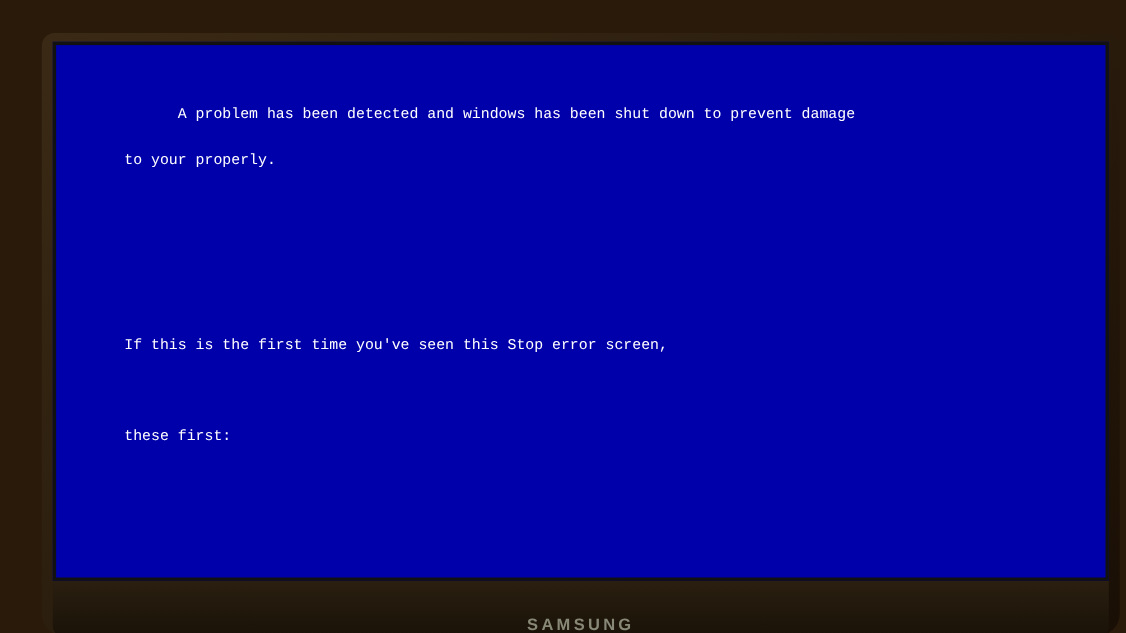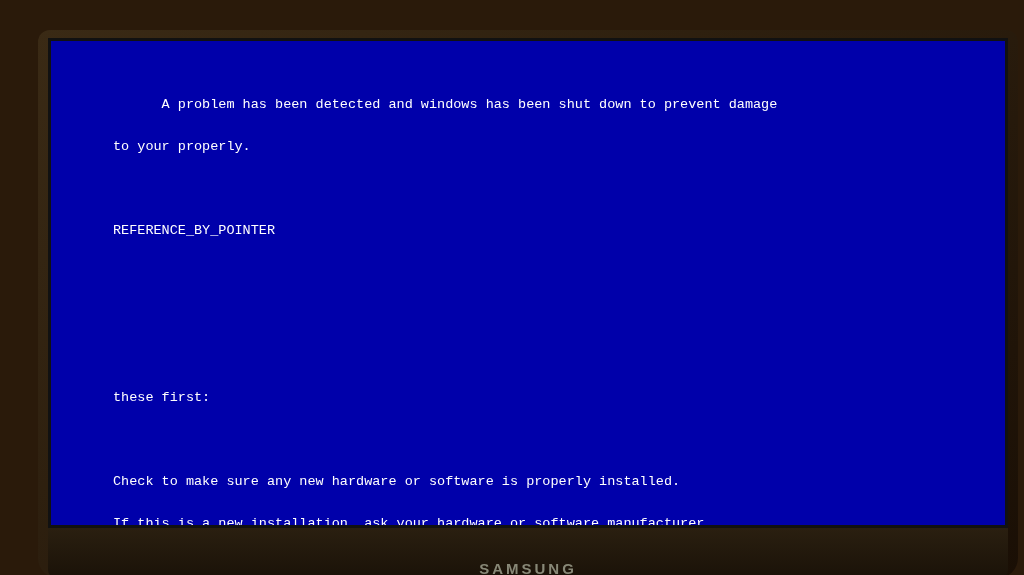--- a/index.html
+++ b/index.html
@@ -74,28 +74,28 @@
   </style>
 </head>
 <body>
 
 <div class="monitor-outer">
   <div class="screen">
     <div class="bsod-content">
       <span>A problem has been detected and windows has been shut down to prevent damage</span>
       <br><span>to your properly.</span>
       <br><span>&nbsp;</span>
-      <br><span>REFERENCE_BY_POINTER</span>
+      <br>
+      <br><span>&nbsp;</span>
+      <br><span>If this is the first time you've seen this Stop error screen,</span>
+      <br>
+      <br><span>these first:</span>
       <br><span>&nbsp;</span>
       <br>
       <br>
-      <br><span>these first:</span>
-      <br><span>&nbsp;</span>
-      <br><span>Check to make sure any new hardware or software is properly installed.</span>
-      <br><span>If this is a new installation, ask your hardware or software manufacturer</span>
       <br>
       <br>
       <br>
       <br>
       <br>
       <br>
       <br>
       <br>
       <br>
       <br>

